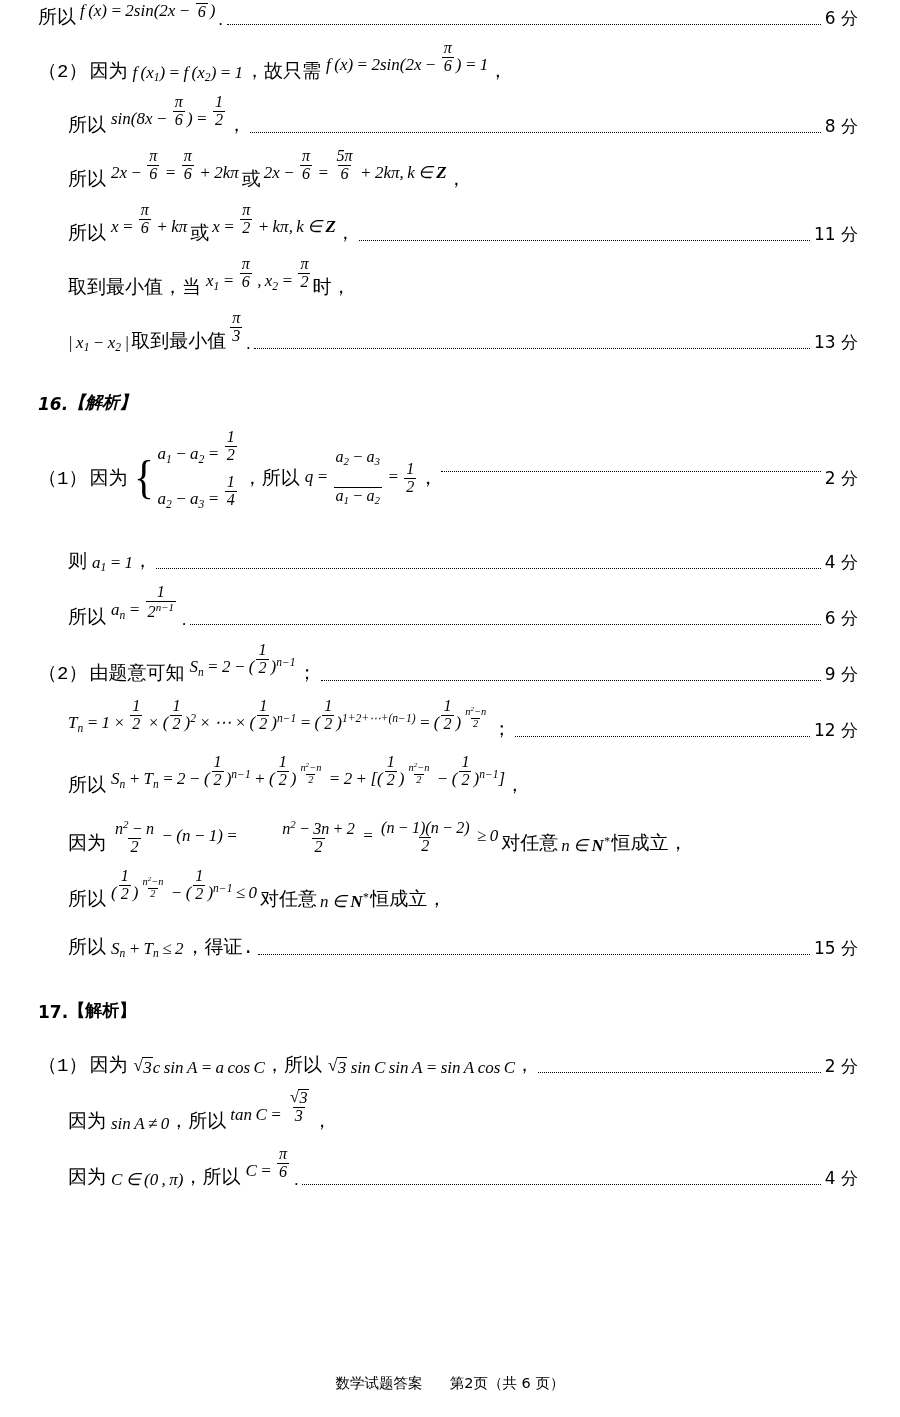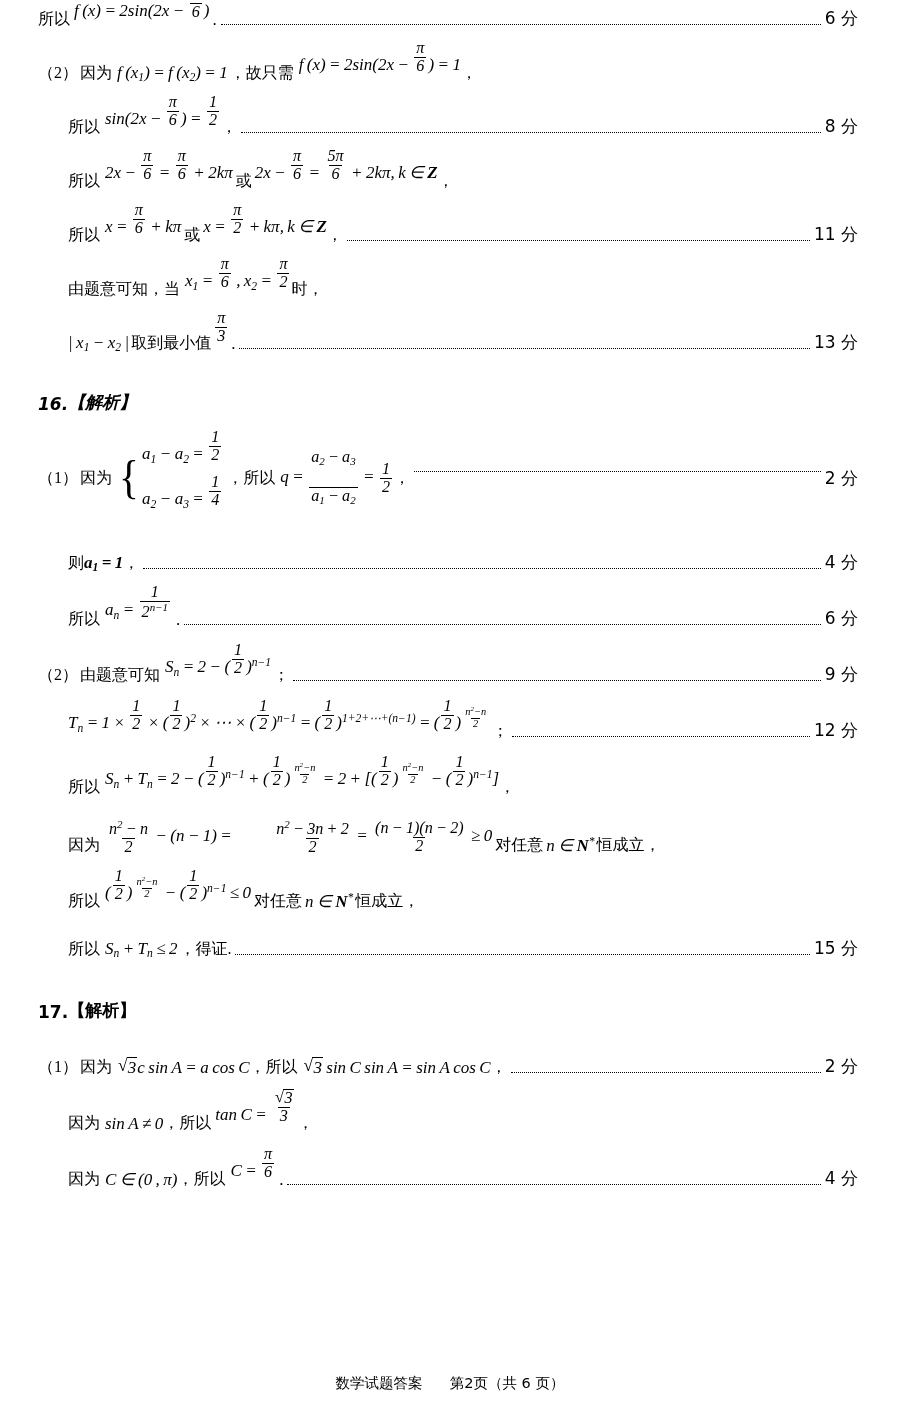--- a/index.html
+++ b/index.html
@@ -21,21 +21,21 @@
     position:absolute;
     left:38px; top:0px; width:820px;
   }
   .line{
     position:relative;
     display:flex;
     align-items:flex-end;
     white-space:nowrap;
     font-size:17px;
   }
-  .cn{font-family:Liberation Serif, serif; font-size:16px;}
+  .cn{font-family:Liberation Mono, monospace; font-size:19px;}
   .mi{font-family:"Liberation Serif", serif; font-style:italic;}
   .mn{font-family:"Liberation Serif", serif;}
   .op{font-family:"Liberation Serif", serif;}
   .dots{
     flex:1;
     border-bottom:1px dotted #000;
     margin:0 4px 5px 4px;
     height:1px;
     min-width:20px;
   }
@@ -140,21 +140,21 @@
             <span class="nu mi">π</span>
             <span class="de mn">6</span>
           </span><span class="mn">)</span> <span class="op">=</span> <span class="mn">1</span>
       </span>
       <span class="cn">，</span>
     </div>
 
     <div class="line indent3" style="margin-top:14px;height:40px;">
       <span class="cn">所以</span>
       <span class="mi" style="margin-left:5px;">
-        <span class="mn">sin(2</span>x <span class="op">−</span> <span class="frac">
+        <span class="mn">sin(8</span>x <span class="op">−</span> <span class="frac">
             <span class="nu mi">π</span>
             <span class="de mn">6</span>
           </span><span class="mn">)</span> <span class="op">=</span> <span class="frac">
             <span class="nu mn">1</span>
             <span class="de mn">2</span>
           </span>
       </span>
       <span class="cn">，</span>
       <span class="dots"></span>
       <span class="score">8 分</span>
@@ -198,21 +198,21 @@
             <span class="nu mi">π</span>
             <span class="de mn">2</span>
           </span> <span class="op">+</span> k<span class="mi">π</span><span class="mn">,</span> k <span class="op">∈</span> <span class="bold-n">Z</span>
       </span>
       <span class="cn">，</span>
       <span class="dots"></span>
       <span class="score">11 分</span>
     </div>
 
     <div class="line indent3" style="margin-top:14px;height:40px;">
-      <span class="cn">由题意可知，当</span>
+      <span class="cn">取到最小值，当</span>
       <span class="mi" style="margin-left:5px;">
         x<sub>1</sub> <span class="op">=</span> <span class="frac">
             <span class="nu mi">π</span>
             <span class="de mn">6</span>
           </span> <span class="mn">,</span> x<sub>2</sub> <span class="op">=</span> <span class="frac">
             <span class="nu mi">π</span>
             <span class="de mn">2</span>
           </span>
       </span>
       <span class="cn">时，</span>
@@ -270,21 +270,21 @@
             <span class="de mn">2</span>
           </span>
       </span>
       <span class="cn">，</span>
       <span class="dots" style="margin-bottom:14px;"></span>
       <span class="score">2 分</span>
     </div>
 
     <div class="line indent3" style="margin-top:14px;height:34px;">
       <span class="cn">则</span>
-      <span class="mi" style="font-weight:bold;">
+      <span class="mi" style="margin-left:5px;">
         a<sub>1</sub> <span class="op">=</span> <span class="mn">1</span>
       </span>
       <span class="cn">，</span>
       <span class="dots"></span>
       <span class="score">4 分</span>
     </div>
 
     <div class="line indent3" style="margin-top:14px;height:42px;">
       <span class="cn">所以</span>
       <span class="mi" style="margin-left:5px;">

